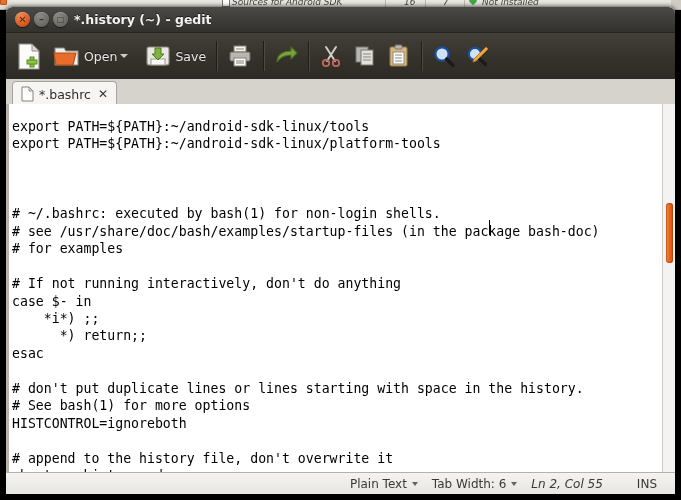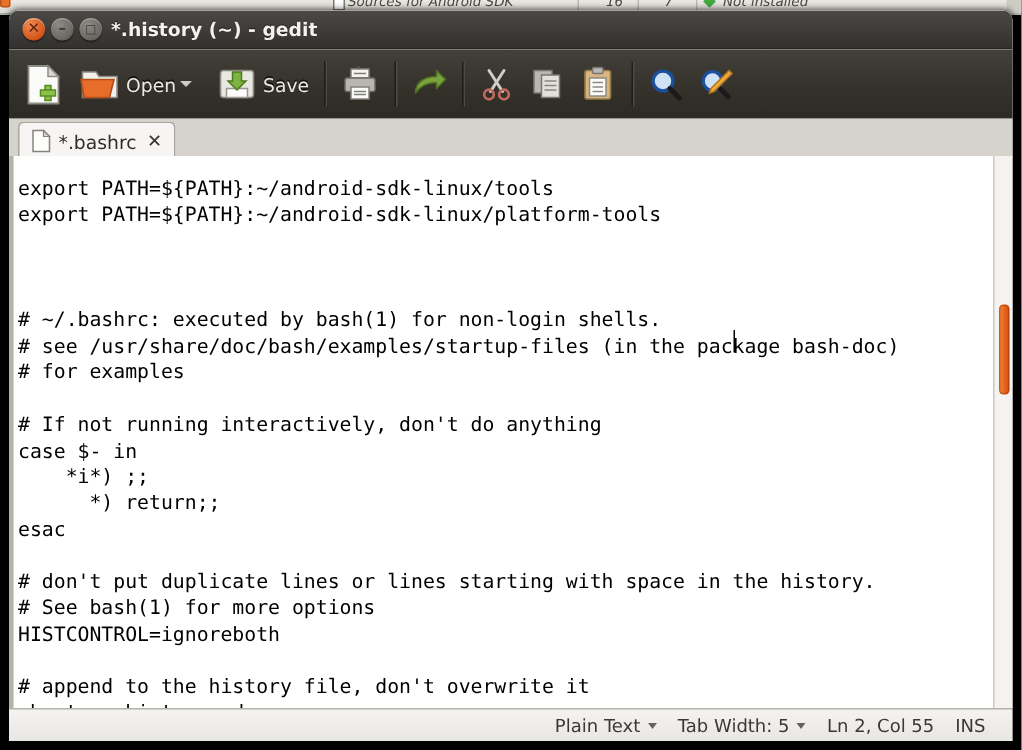--- a/index.html
+++ b/index.html
@@ -145,21 +145,21 @@
     background:linear-gradient(#f4f3f1,#e8e6e2);
     border-top:1px solid #b5b1aa;
     display:flex;align-items:center;justify-content:flex-end;
     font-size:12px;color:#3b3935;
   }
   .sb-item{display:flex;align-items:center;margin-right:14px;white-space:nowrap;}
   .sb-caret{
     width:0;height:0;border-left:3.5px solid transparent;border-right:3.5px solid transparent;
     border-top:4px solid #65625c;margin-left:5px;
   }
-  #sb-lncol{margin-right:14px;}
+  #sb-lncol{margin-right:34px;font-style:italic;}
   #sb-ins{margin-right:18px;}
 </style>
 </head>
 <body>
 
 <div id="bg-app">
   <div class="bg-row">
     <span class="bg-chk"></span>
     <span class="bg-doc" style="left:222px"></span>
     <span class="bg-cell" style="left:232px">Sources for Android SDK</span>
@@ -347,19 +347,19 @@
   <div id="scrollbar-track">
     <div id="scrollbar-thumb"></div>
   </div>
 
   <div id="status-bar">
     <div class="sb-item">
       <span>Plain Text</span>
       <span class="sb-caret"></span>
     </div>
     <div class="sb-item">
-      <span>Tab Width: 5</span>
+      <span>Tab Width: 6</span>
       <span class="sb-caret"></span>
     </div>
     <div class="sb-item" id="sb-lncol">Ln 2, Col 55</div>
     <div class="sb-item" id="sb-ins">INS</div>
   </div>
 </div>
 
 </body></html>

